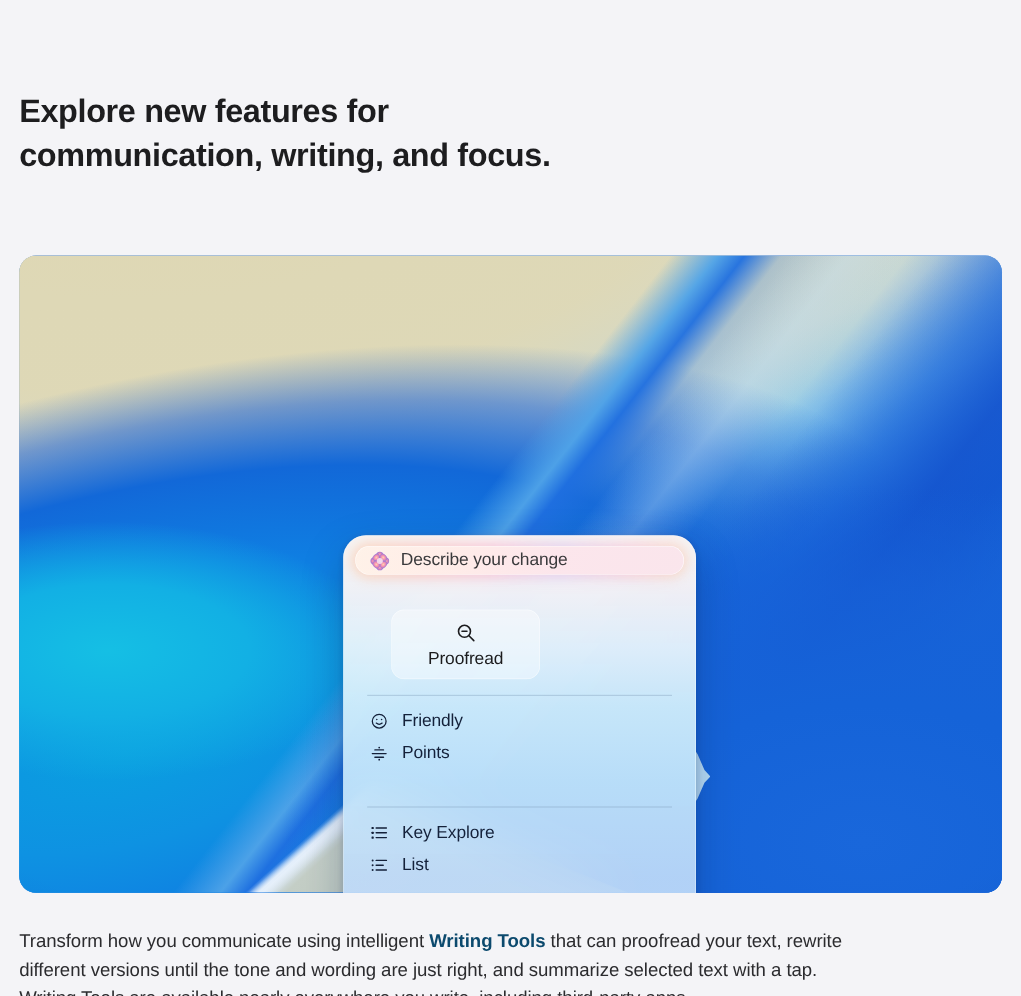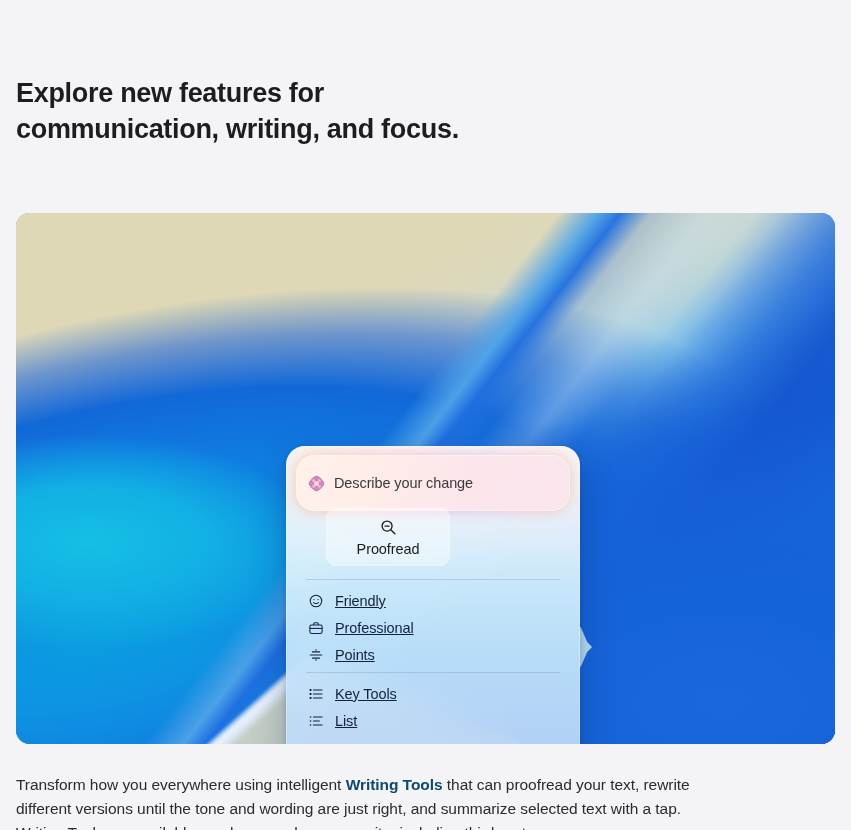--- a/index.html
+++ b/index.html
@@ -180,21 +180,21 @@
     clip-path: polygon(0 0, 0 100%, 18% 92%, 62% 62%, 100% 50%, 62% 38%, 18% 8%);
     filter: drop-shadow(1px 0 2px rgba(10,40,90,0.22));
   }
 
   
   .prompt-wrap {
     position: absolute;
     left: 10px;
     top: 9px;
     width: 274px;
-    height: 56px;
+    height: 24px;
   }
   .prompt-glow {
     position: absolute;
     inset: -3px;
     border-radius: 22px;
     background: linear-gradient(100deg,
       rgba(255,196,150,0.55) 0%,
       rgba(255,178,170,0.55) 22%,
       rgba(248,170,198,0.55) 42%,
       rgba(214,178,230,0.5) 62%,
@@ -286,21 +286,20 @@
     width: 18px; height: 18px;
     flex: 0 0 auto;
     display: flex;
     align-items: center;
     justify-content: center;
   }
   .menu-label {
     font-size: 14.5px;
     color: #14213a;
     letter-spacing: -0.1px;
-    text-decoration: underline;
   }
 
   
   .body-copy {
     position: absolute;
     left: 16px;
     top: 726px;
     width: 692px;
     font-size: 15.5px;
     line-height: 24px;
@@ -386,30 +385,20 @@
             <svg width="16" height="16" viewBox="0 0 24 24" fill="none" stroke="#14213a" stroke-width="1.6" stroke-linecap="round">
               <circle cx="12" cy="12" r="8.6"></circle>
               <circle cx="9" cy="9.8" r=".95" fill="#14213a" stroke="none"></circle>
               <circle cx="15" cy="9.8" r=".95" fill="#14213a" stroke="none"></circle>
               <path d="M8.3 14.4 Q12 17.4 15.7 14.4"></path>
             </svg>
           </span>
           <span class="menu-label">Friendly</span>
         </div>
 
-        <div class="menu-item">
-          <span class="menu-icon">
-            <svg width="16" height="16" viewBox="0 0 24 24" fill="none" stroke="#14213a" stroke-width="1.6" stroke-linejoin="round">
-              <rect x="2.8" y="7.6" width="18.4" height="12.6" rx="2.4"></rect>
-              <path d="M8.6 7.6 V5.8 a1.8 1.8 0 0 1 1.8-1.8 h3.2 a1.8 1.8 0 0 1 1.8 1.8 V7.6"></path>
-              <line x1="2.8" y1="12.6" x2="21.2" y2="12.6"></line>
-            </svg>
-          </span>
-          <span class="menu-label">Professional</span>
-        </div>
 
         <div class="menu-item">
           <span class="menu-icon">
             <svg width="16" height="16" viewBox="0 0 24 24" fill="none" stroke="#14213a" stroke-width="1.7" stroke-linecap="round">
               <line x1="3.4" y1="12" x2="20.6" y2="12"></line>
               <line x1="6.6" y1="7.4" x2="17.4" y2="7.4"></line>
               <line x1="6.6" y1="16.6" x2="17.4" y2="16.6"></line>
               <circle cx="12" cy="4.4" r="1.1" fill="#14213a" stroke="none"></circle>
               <circle cx="12" cy="19.6" r="1.1" fill="#14213a" stroke="none"></circle>
             </svg>
@@ -427,21 +416,21 @@
           <span class="menu-icon">
             <svg width="16" height="16" viewBox="0 0 24 24" fill="none" stroke="#14213a" stroke-width="1.8" stroke-linecap="round">
               <rect x="2.4" y="4.6" width="2.8" height="2.8" rx=".6" fill="#14213a" stroke="none"></rect>
               <rect x="2.4" y="10.6" width="2.8" height="2.8" rx=".6" fill="#14213a" stroke="none"></rect>
               <rect x="2.4" y="16.6" width="2.8" height="2.8" rx=".6" fill="#14213a" stroke="none"></rect>
               <line x1="8.2" y1="6" x2="21" y2="6"></line>
               <line x1="8.2" y1="12" x2="21" y2="12"></line>
               <line x1="8.2" y1="18" x2="21" y2="18"></line>
             </svg>
           </span>
-          <span class="menu-label">Key Tools</span>
+          <span class="menu-label">Key Explore</span>
         </div>
 
         <div class="menu-item">
           <span class="menu-icon">
             <svg width="16" height="16" viewBox="0 0 24 24" fill="none" stroke="#14213a" stroke-width="1.8" stroke-linecap="round">
               <circle cx="3.8" cy="6" r="1.25" fill="#14213a" stroke="none"></circle>
               <circle cx="3.8" cy="12" r="1.25" fill="#14213a" stroke="none"></circle>
               <circle cx="3.8" cy="18" r="1.25" fill="#14213a" stroke="none"></circle>
               <line x1="8.2" y1="6" x2="21" y2="6"></line>
               <line x1="8.2" y1="12" x2="17" y2="12"></line>
@@ -449,15 +438,15 @@
             </svg>
           </span>
           <span class="menu-label">List</span>
         </div>
 
       </div>
 
     </div>
   </div>
 
-  <p class="body-copy"><span>Transform how you everywhere using intelligent </span><b>Writing Tools</b><span> that can proofread your text, rewrite different versions until the tone and wording are just right, and summarize selected text with a tap. Writing Tools are available nearly everywhere you write, including third-party apps.</span></p>
+  <p class="body-copy"><span>Transform how you communicate using intelligent </span><b>Writing Tools</b><span> that can proofread your text, rewrite different versions until the tone and wording are just right, and summarize selected text with a tap. Writing Tools are available nearly everywhere you write, including third-party apps.</span></p>
 
 </div>
 
 </body></html>

